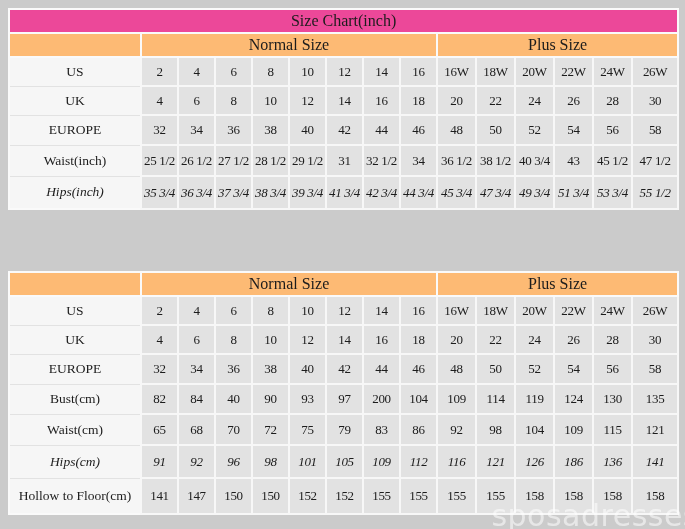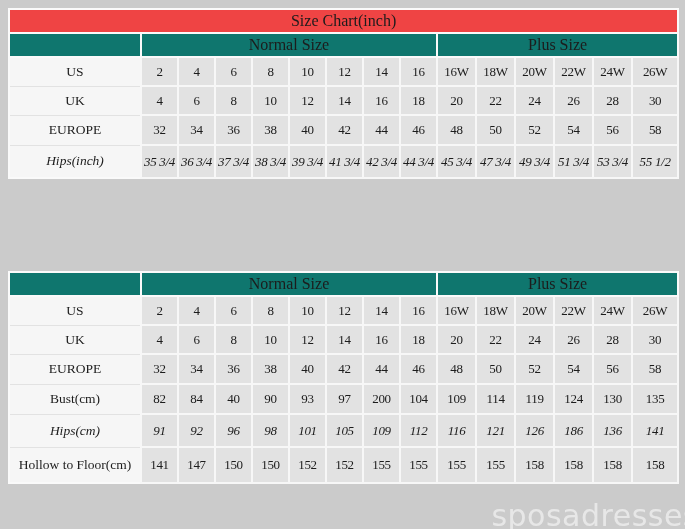--- a/index.html
+++ b/index.html
@@ -37,27 +37,27 @@
   table.size-table td {
     padding: 0;
     text-align: center;
     vertical-align: middle;
     overflow: hidden;
     white-space: nowrap;
   }
   .title-cell {
     height: 22px;
     font-size: 16px;
-    background: #ef4444;
+    background: #ec4899;
     border-bottom: 2px solid #fafafa;
   }
   .group-row td {
     height: 22px;
     font-size: 16px;
-    background: #0f766e;
+    background: #fdba74;
     border: 2px solid #fafafa;
   }
   .corner-cell {
     background: #f2f2f2;
     border-right: 1px solid #c9c9c9;
   }
   .data-row td { height: 27px; }
   .row-europe td, .row-bust td { height: 28px; }
   .row-waist td { height: 29px; }
   .row-hips td  { height: 31px; font-style: italic; }
@@ -165,20 +165,37 @@
             <td class="value-cell">42</td>
             <td class="value-cell">44</td>
             <td class="value-cell">46</td>
             <td class="value-cell">48</td>
             <td class="value-cell">50</td>
             <td class="value-cell">52</td>
             <td class="value-cell">54</td>
             <td class="value-cell">56</td>
             <td class="value-cell">58</td>
           </tr>
+          <tr class="data-row row-waist">
+            <td class="label-cell">Waist(inch)</td>
+            <td class="value-cell">25 1/2</td>
+            <td class="value-cell">26 1/2</td>
+            <td class="value-cell">27 1/2</td>
+            <td class="value-cell">28 1/2</td>
+            <td class="value-cell">29 1/2</td>
+            <td class="value-cell">31</td>
+            <td class="value-cell">32 1/2</td>
+            <td class="value-cell">34</td>
+            <td class="value-cell">36 1/2</td>
+            <td class="value-cell">38 1/2</td>
+            <td class="value-cell">40 3/4</td>
+            <td class="value-cell">43</td>
+            <td class="value-cell">45 1/2</td>
+            <td class="value-cell">47 1/2</td>
+          </tr>
           <tr class="data-row row-hips">
             <td class="label-cell">Hips(inch)</td>
             <td class="value-cell">35 3/4</td>
             <td class="value-cell">36 3/4</td>
             <td class="value-cell">37 3/4</td>
             <td class="value-cell">38 3/4</td>
             <td class="value-cell">39 3/4</td>
             <td class="value-cell">41 3/4</td>
             <td class="value-cell">42 3/4</td>
             <td class="value-cell">44 3/4</td>
@@ -279,20 +296,37 @@
             <td class="value-cell">97</td>
             <td class="value-cell">200</td>
             <td class="value-cell">104</td>
             <td class="value-cell">109</td>
             <td class="value-cell">114</td>
             <td class="value-cell">119</td>
             <td class="value-cell">124</td>
             <td class="value-cell">130</td>
             <td class="value-cell">135</td>
           </tr>
+          <tr class="data-row row-waist">
+            <td class="label-cell">Waist(cm)</td>
+            <td class="value-cell">65</td>
+            <td class="value-cell">68</td>
+            <td class="value-cell">70</td>
+            <td class="value-cell">72</td>
+            <td class="value-cell">75</td>
+            <td class="value-cell">79</td>
+            <td class="value-cell">83</td>
+            <td class="value-cell">86</td>
+            <td class="value-cell">92</td>
+            <td class="value-cell">98</td>
+            <td class="value-cell">104</td>
+            <td class="value-cell">109</td>
+            <td class="value-cell">115</td>
+            <td class="value-cell">121</td>
+          </tr>
           <tr class="data-row row-hips">
             <td class="label-cell">Hips(cm)</td>
             <td class="value-cell">91</td>
             <td class="value-cell">92</td>
             <td class="value-cell">96</td>
             <td class="value-cell">98</td>
             <td class="value-cell">101</td>
             <td class="value-cell">105</td>
             <td class="value-cell">109</td>
             <td class="value-cell">112</td>

